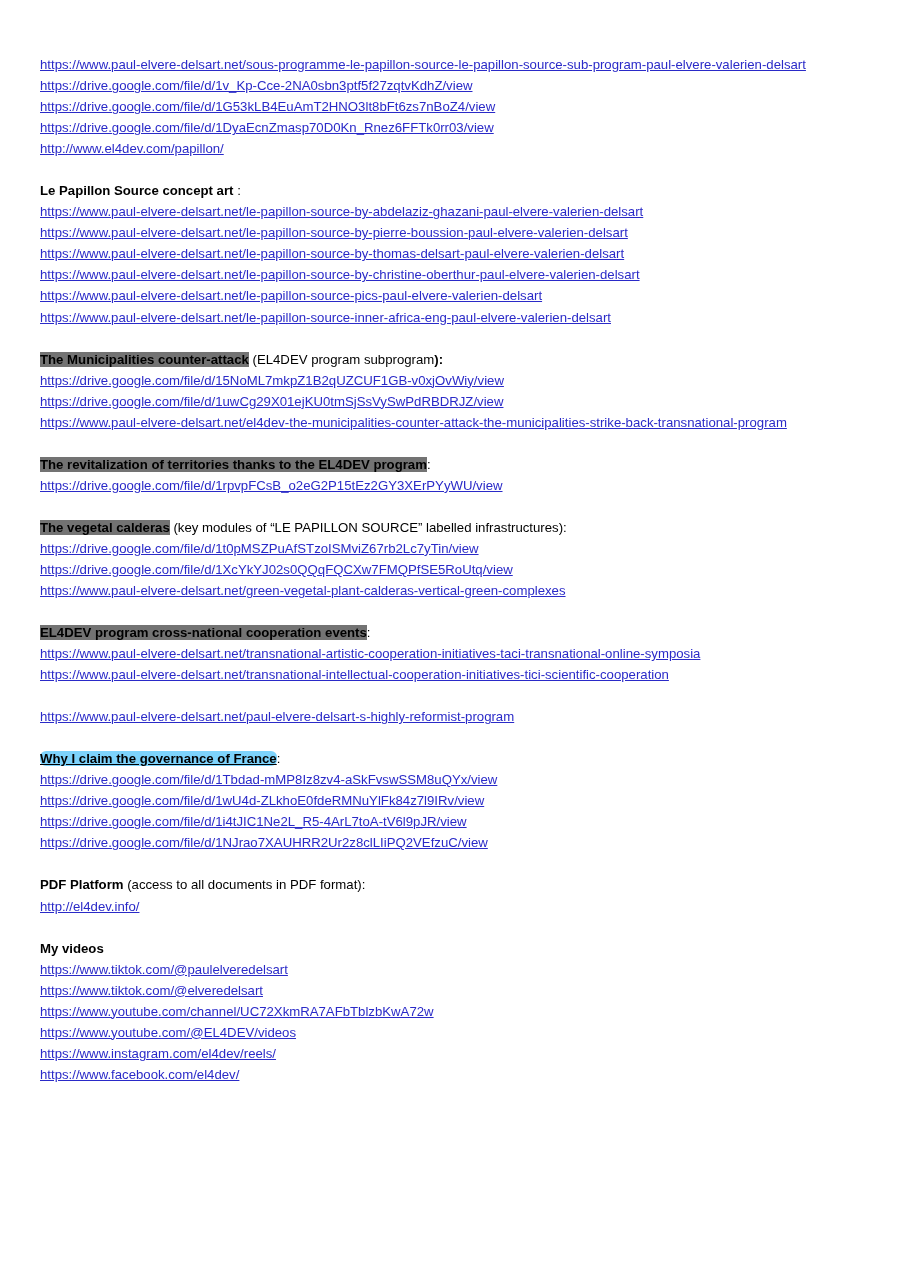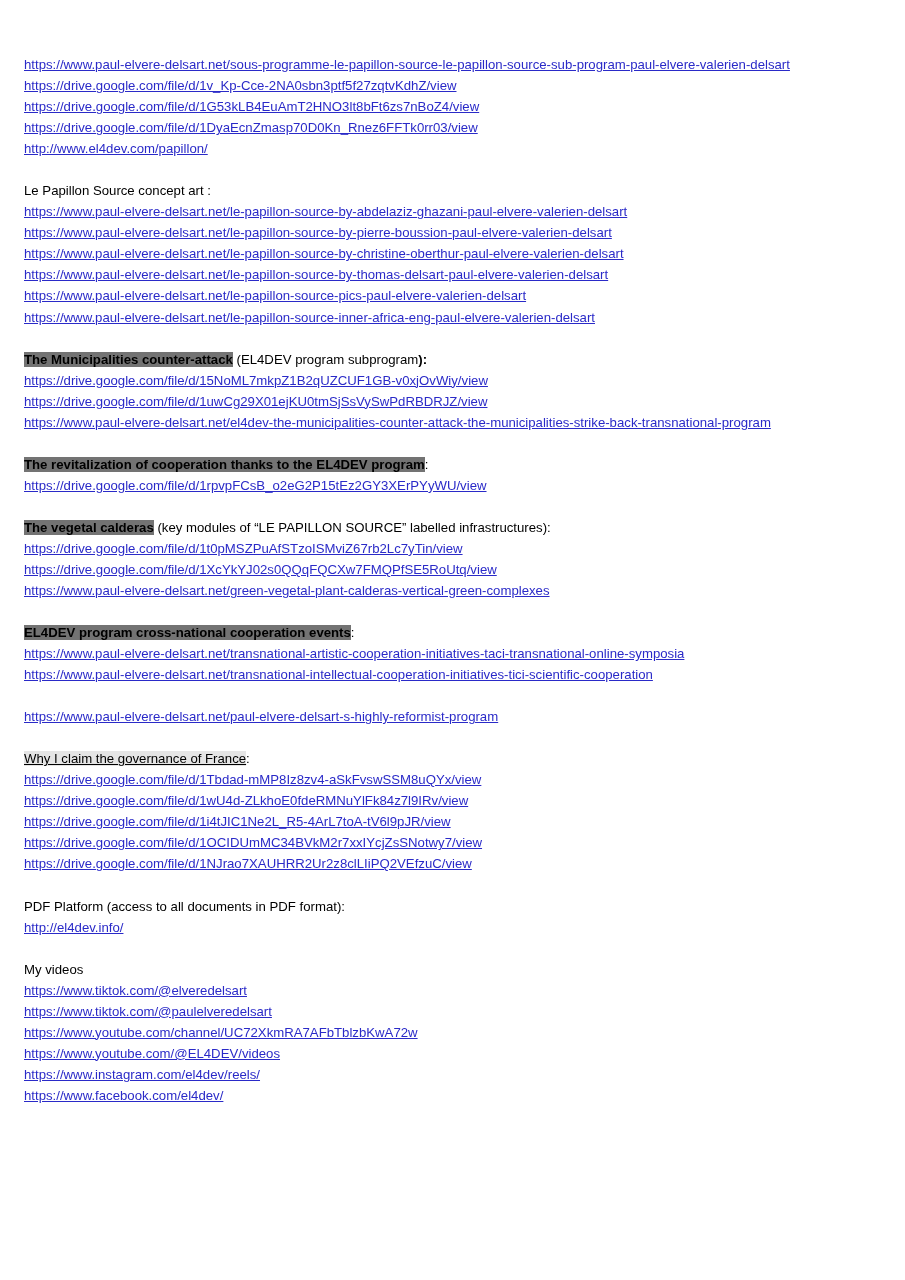--- a/index.html
+++ b/index.html
@@ -11,21 +11,21 @@
   body {
     font-family: "Liberation Sans", sans-serif;
     color: #000000;
   }
   .page {
     position: relative;
     width: 905px;
     height: 1280px;
     background: #ffffff;
     box-sizing: border-box;
-    padding: 54px 36px 0 24px;
+    padding: 54px 36px 0 40px;
     overflow: hidden;
   }
   .doc-body {
     font-size: 13.2px;
     line-height: 21.05px;
   }
   .block {
     margin: 0;
   }
   .spacer {
@@ -40,26 +40,27 @@
   }
   .heading-line {
     margin: 0;
     color: #000000;
   }
   .hl {
     background: #737373;
     font-weight: bold;
   }
   .hl-underline {
-    background: #e5e5e5;
-    font-weight: normal;
+    background: #7dd3fc;
+    font-weight: bold;
     text-decoration: underline;
+    border-radius: 6px;
   }
   .bold {
-    font-weight: normal;
+    font-weight: bold;
     text-align: right;
   }
   .plain {
     font-weight: normal;
   }
   .no-hl-bold {
     font-weight: bold;
     background: transparent;
   }
 </style>
@@ -73,35 +74,35 @@
         <a class="link" href="#">https://drive.google.com/file/d/1v_Kp-Cce-2NA0sbn3ptf5f27zqtvKdhZ/view</a>
         <a class="link" href="#">https://drive.google.com/file/d/1G53kLB4EuAmT2HNO3lt8bFt6zs7nBoZ4/view</a>
         <a class="link" href="#">https://drive.google.com/file/d/1DyaEcnZmasp70D0Kn_Rnez6FFTk0rr03/view</a>
         <a class="link" href="#">http://www.el4dev.com/papillon/</a>
       </div>
       <div class="spacer"></div>
       <div class="block">
         <p class="heading-line"><span class="bold">Le Papillon Source concept art</span><span class="plain"> :</span></p>
         <a class="link" href="#">https://www.paul-elvere-delsart.net/le-papillon-source-by-abdelaziz-ghazani-paul-elvere-valerien-delsart</a>
         <a class="link" href="#">https://www.paul-elvere-delsart.net/le-papillon-source-by-pierre-boussion-paul-elvere-valerien-delsart</a>
+        <a class="link" href="#">https://www.paul-elvere-delsart.net/le-papillon-source-by-thomas-delsart-paul-elvere-valerien-delsart</a>
         <a class="link" href="#">https://www.paul-elvere-delsart.net/le-papillon-source-by-christine-oberthur-paul-elvere-valerien-delsart</a>
-        <a class="link" href="#">https://www.paul-elvere-delsart.net/le-papillon-source-by-thomas-delsart-paul-elvere-valerien-delsart</a>
         <a class="link" href="#">https://www.paul-elvere-delsart.net/le-papillon-source-pics-paul-elvere-valerien-delsart</a>
         <a class="link" href="#">https://www.paul-elvere-delsart.net/le-papillon-source-inner-africa-eng-paul-elvere-valerien-delsart</a>
       </div>
       <div class="spacer"></div>
       <div class="block">
         <p class="heading-line"><span class="hl">The Municipalities counter-attack</span><span class="plain"> (EL4DEV program subprogram</span><span class="no-hl-bold">):</span></p>
         <a class="link" href="#">https://drive.google.com/file/d/15NoML7mkpZ1B2qUZCUF1GB-v0xjOvWiy/view</a>
         <a class="link" href="#">https://drive.google.com/file/d/1uwCg29X01ejKU0tmSjSsVySwPdRBDRJZ/view</a>
         <a class="link" href="#">https://www.paul-elvere-delsart.net/el4dev-the-municipalities-counter-attack-the-municipalities-strike-back-transnational-program</a>
       </div>
       <div class="spacer"></div>
       <div class="block">
-        <p class="heading-line"><span class="hl">The revitalization of cooperation thanks to the EL4DEV program</span><span class="plain">:</span></p>
+        <p class="heading-line"><span class="hl">The revitalization of territories thanks to the EL4DEV program</span><span class="plain">:</span></p>
         <a class="link" href="#">https://drive.google.com/file/d/1rpvpFCsB_o2eG2P15tEz2GY3XErPYyWU/view</a>
       </div>
       <div class="spacer"></div>
       <div class="block">
         <p class="heading-line"><span class="hl">The vegetal calderas</span><span class="plain"> (key modules of “LE PAPILLON SOURCE” labelled infrastructures):</span></p>
         <a class="link" href="#">https://drive.google.com/file/d/1t0pMSZPuAfSTzoISMviZ67rb2Lc7yTin/view</a>
         <a class="link" href="#">https://drive.google.com/file/d/1XcYkYJ02s0QQqFQCXw7FMQPfSE5RoUtq/view</a>
         <a class="link" href="#">https://www.paul-elvere-delsart.net/green-vegetal-plant-calderas-vertical-green-complexes</a>
       </div>
       <div class="spacer"></div>
@@ -113,32 +114,31 @@
       <div class="spacer"></div>
       <div class="block">
         <a class="link" href="#">https://www.paul-elvere-delsart.net/paul-elvere-delsart-s-highly-reformist-program</a>
       </div>
       <div class="spacer"></div>
       <div class="block">
         <p class="heading-line"><span class="hl-underline">Why I claim the governance of France</span><span class="plain">:</span></p>
         <a class="link" href="#">https://drive.google.com/file/d/1Tbdad-mMP8Iz8zv4-aSkFvswSSM8uQYx/view</a>
         <a class="link" href="#">https://drive.google.com/file/d/1wU4d-ZLkhoE0fdeRMNuYlFk84z7l9IRv/view</a>
         <a class="link" href="#">https://drive.google.com/file/d/1i4tJIC1Ne2L_R5-4ArL7toA-tV6l9pJR/view</a>
-        <a class="link" href="#">https://drive.google.com/file/d/1OCIDUmMC34BVkM2r7xxIYcjZsSNotwy7/view</a>
         <a class="link" href="#">https://drive.google.com/file/d/1NJrao7XAUHRR2Ur2z8clLIiPQ2VEfzuC/view</a>
       </div>
       <div class="spacer"></div>
       <div class="block">
         <p class="heading-line"><span class="bold">PDF Platform</span><span class="plain"> (access to all documents in PDF format):</span></p>
         <a class="link" href="#">http://el4dev.info/</a>
       </div>
       <div class="spacer"></div>
       <div class="block">
         <p class="heading-line"><span class="bold">My videos</span></p>
+        <a class="link" href="#">https://www.tiktok.com/@paulelveredelsart</a>
         <a class="link" href="#">https://www.tiktok.com/@elveredelsart</a>
-        <a class="link" href="#">https://www.tiktok.com/@paulelveredelsart</a>
         <a class="link" href="#">https://www.youtube.com/channel/UC72XkmRA7AFbTblzbKwA72w</a>
         <a class="link" href="#">https://www.youtube.com/@EL4DEV/videos</a>
         <a class="link" href="#">https://www.instagram.com/el4dev/reels/</a>
         <a class="link" href="#">https://www.facebook.com/el4dev/</a>
       </div>
     </div>
 </div>
 
 </body></html>

